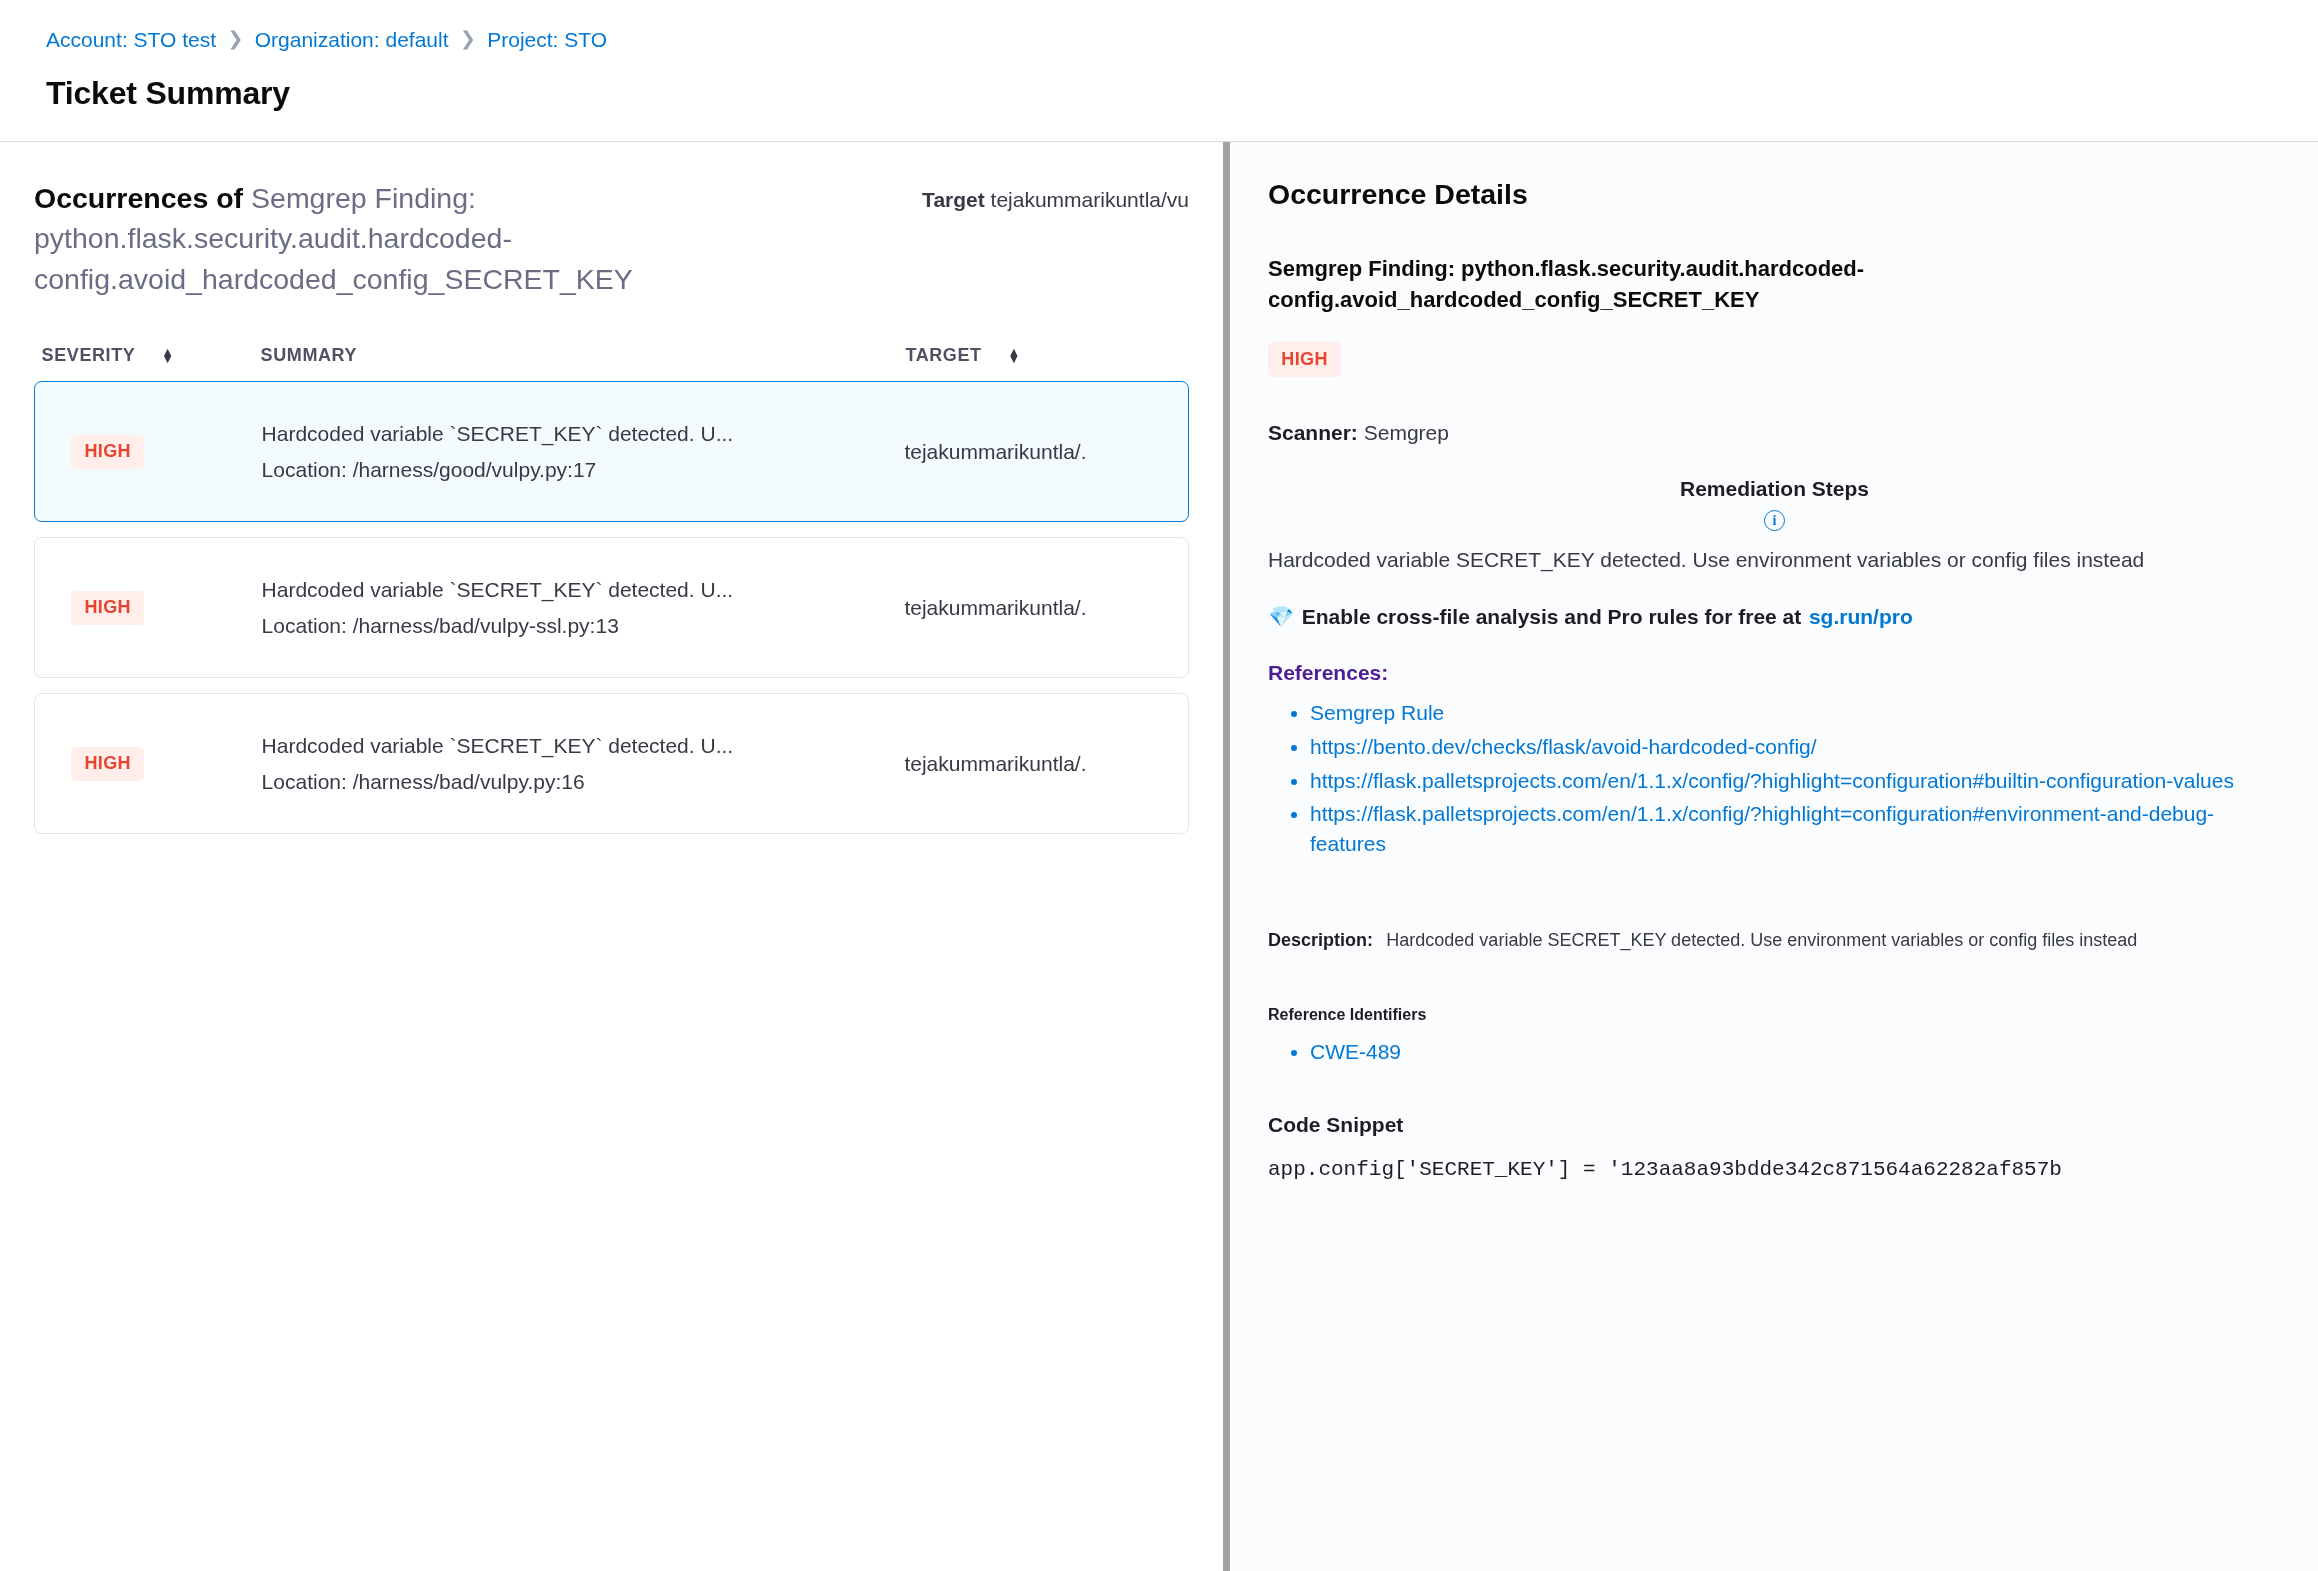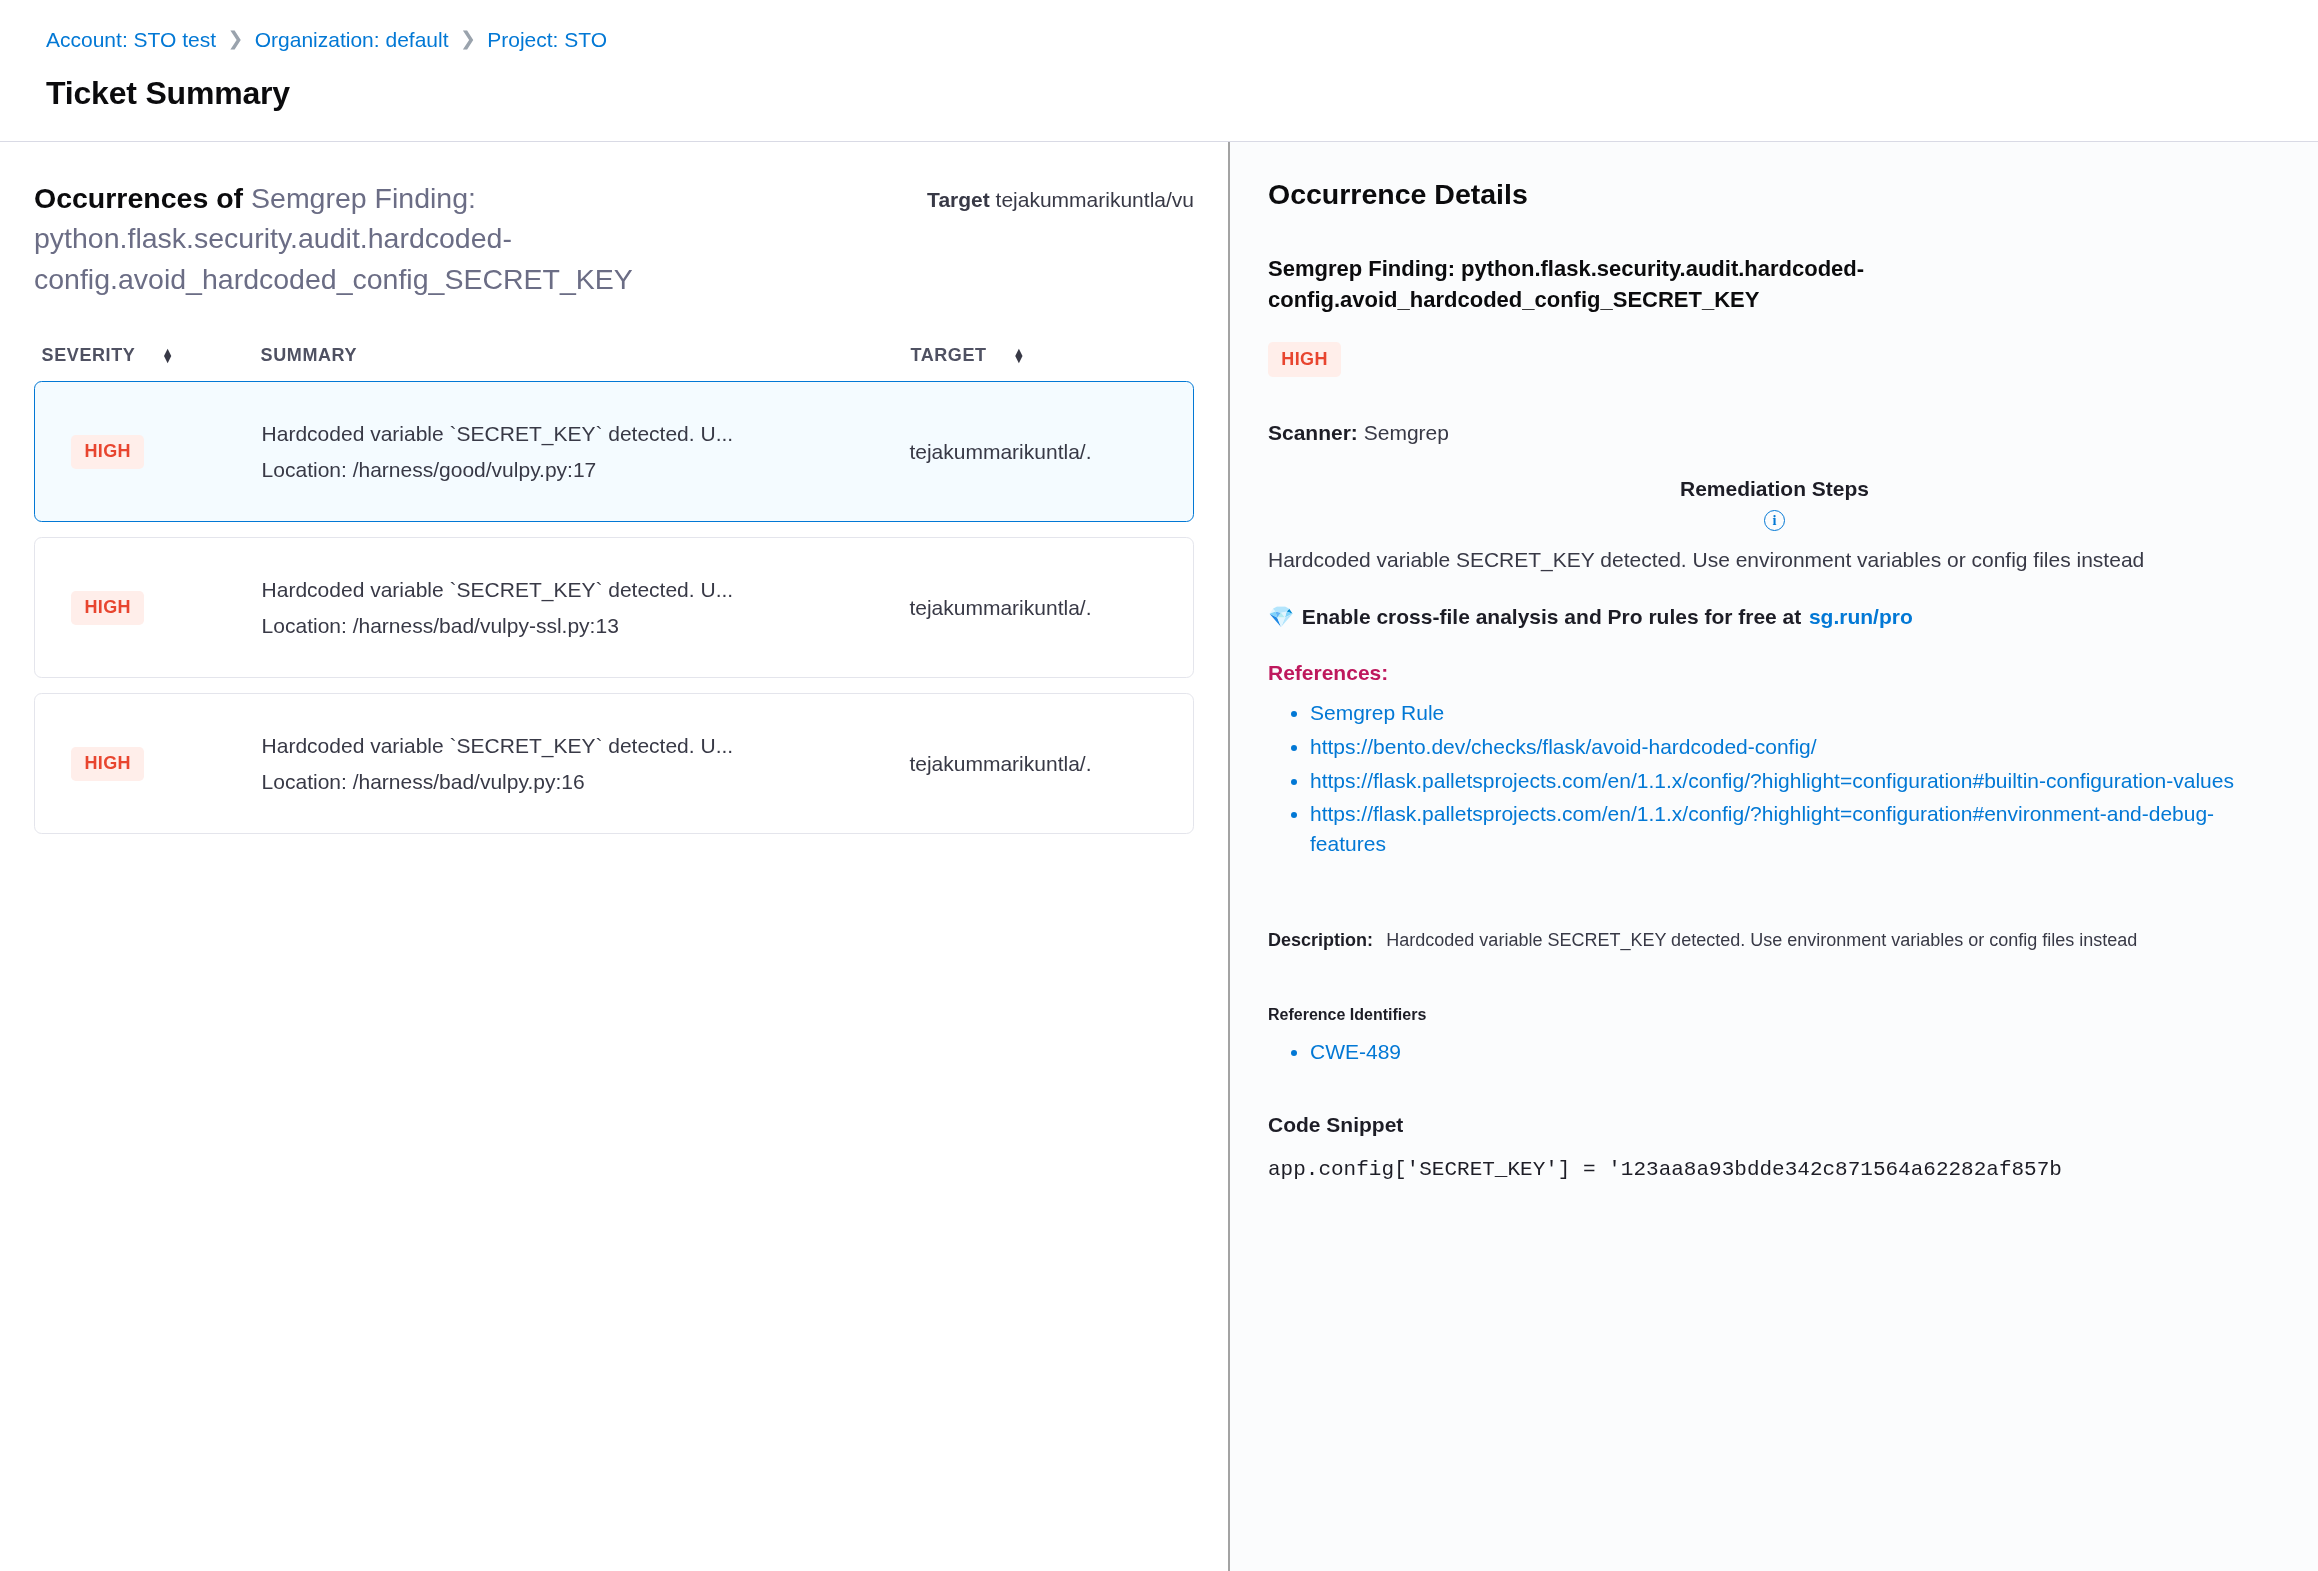--- a/index.html
+++ b/index.html
@@ -48,21 +48,21 @@
 
   
   .split {
     display: flex;
     width: 100%;
     height: 1430px;
     border-top: 1px solid #d9dae5;
   }
   .left-pane {
     width: 1230px;
-    border-right: 2px solid #a3a3a3;
+    border-right: 7px solid #a3a3a3;
     padding: 36px 34px 0 34px;
     position: relative;
     overflow: hidden;
   }
   .right-pane {
     flex: 1;
     background: #fbfcfd;
     padding: 36px 38px 0 38px;
     overflow: hidden;
   }
@@ -211,21 +211,21 @@
     display: flex;
     align-items: baseline;
     gap: 7.6px;
   }
   .pro-line a { color: #0278d5; text-decoration: none; font-weight: bold; }
 
   .refs-head {
     margin-top: 32px;
     font-size: 21px;
     font-weight: bold;
-    color: #be185d;
+    color: #4c1d95;
   }
   ul.refs {
     margin: 13.3px 0 0 0;
     padding-left: 42px;
     list-style: disc;
   }
   ul.refs li {
     font-size: 21px;
     line-height: 1.42;
     margin-bottom: 3.8px;

